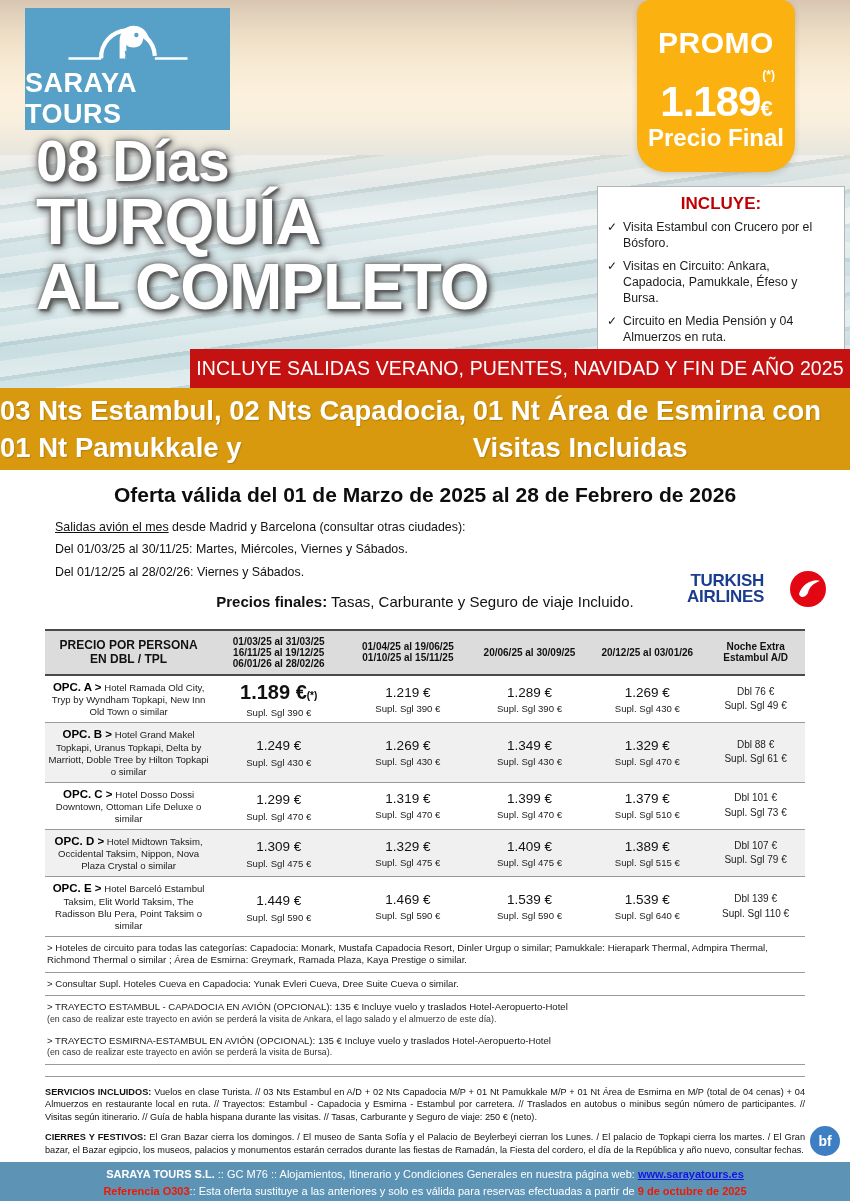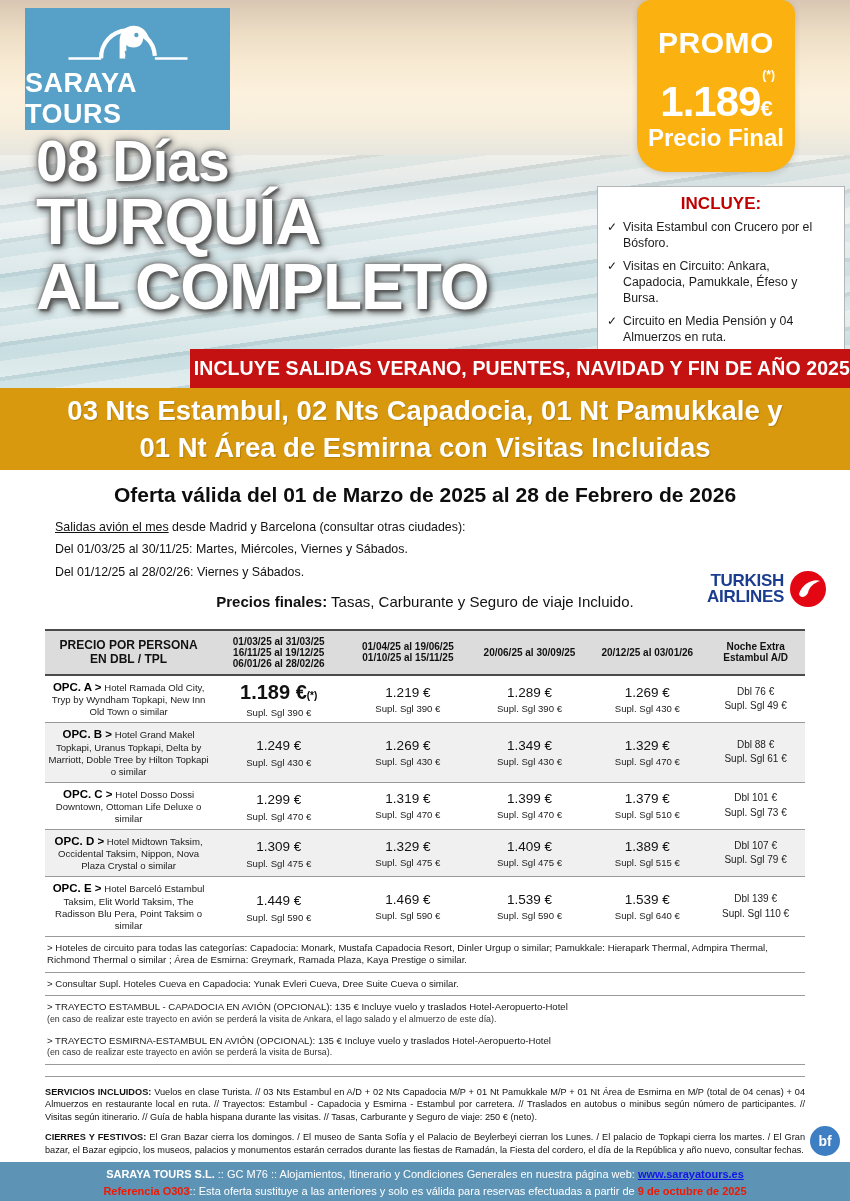--- a/index.html
+++ b/index.html
@@ -28,34 +28,34 @@
   .promo-price .cur { font-size:22px; }
   .promo-sub { font-size:24px; font-weight:bold; margin-top:2px; }
 
   .incluye { position:absolute; left:597px; top:186px; width:248px; min-height:146px; z-index:6;
     background:#fff; border:1px solid #b5b5b5; padding:7px 9px 9px; }
   .incluye-title { color:#C00000; font-weight:bold; font-size:17px; text-align:center; margin-bottom:6px; }
   .incluye-item { display:flex; font-size:12.3px; color:#1c1c1c; margin-bottom:7px; line-height:1.3; }
   .incluye-item .check { margin-right:6px; font-size:12px; }
 
   .red-banner { position:absolute; left:190px; right:0; bottom:0; height:39px; background:#C41112; z-index:6;
-    color:#fff; font-weight:bold; font-size:19.5px; display:flex; align-items:center; justify-content:flex-end; letter-spacing:.1px; }
+    color:#fff; font-weight:normal; font-size:19.5px; display:flex; align-items:center; justify-content:center; letter-spacing:.1px; }
 
   
   .gold-banner { height:82px; background:#D8990F; color:#fff; font-weight:bold; font-size:27.5px;
-    display:flex; flex-direction:column; align-items:center; justify-content:center; line-height:1.35;
+    display:flex; flex-direction:row; align-items:center; justify-content:center; line-height:1.35;
     text-shadow:1px 1px 1px rgba(120,80,0,.35); }
 
   
   .offer-line { text-align:center; font-size:21px; font-weight:bold; color:#0d0d0d; margin-top:13px; }
   .salidas { margin:9px 0 0 55px; font-size:12.4px; color:#111; line-height:1.8; }
   .salidas .u { text-decoration:underline; }
   .precios-row { position:relative; margin-top:2px; height:34px; }
   .precios-line { text-align:center; font-size:15px; color:#111; padding-top:8px; }
-  .tk-logo { position:absolute; right:22px; top:-16px; display:flex; align-items:center; }
+  .tk-logo { position:absolute; right:22px; top:-16px; display:flex; align-items:center;gap:20px; }
   .tk-name { color:#1B3D8F; font-weight:bold; font-size:17px; line-height:.95; text-align:right; letter-spacing:-.3px; }
   .tk-emblem { width:40px; height:40px; margin-left:4px; }
 
   
   table.prices { width:760px; margin:10px 45px 0; border-collapse:collapse; border-top:2px solid #4a4a4a; border-bottom:1px solid #9a9a9a; }
   table.prices th { background:#DCDCDC; border-bottom:2px solid #4a4a4a; padding:5px 2px; font-size:10px; color:#111; }
   table.prices th span { white-space:pre-line; }
   table.prices th.c1 { font-size:12px; }
   table.prices td { border-top:1px solid #999; padding:4px 3px; text-align:center; vertical-align:middle; }
   table.prices tbody tr:first-child td { border-top:none; }

